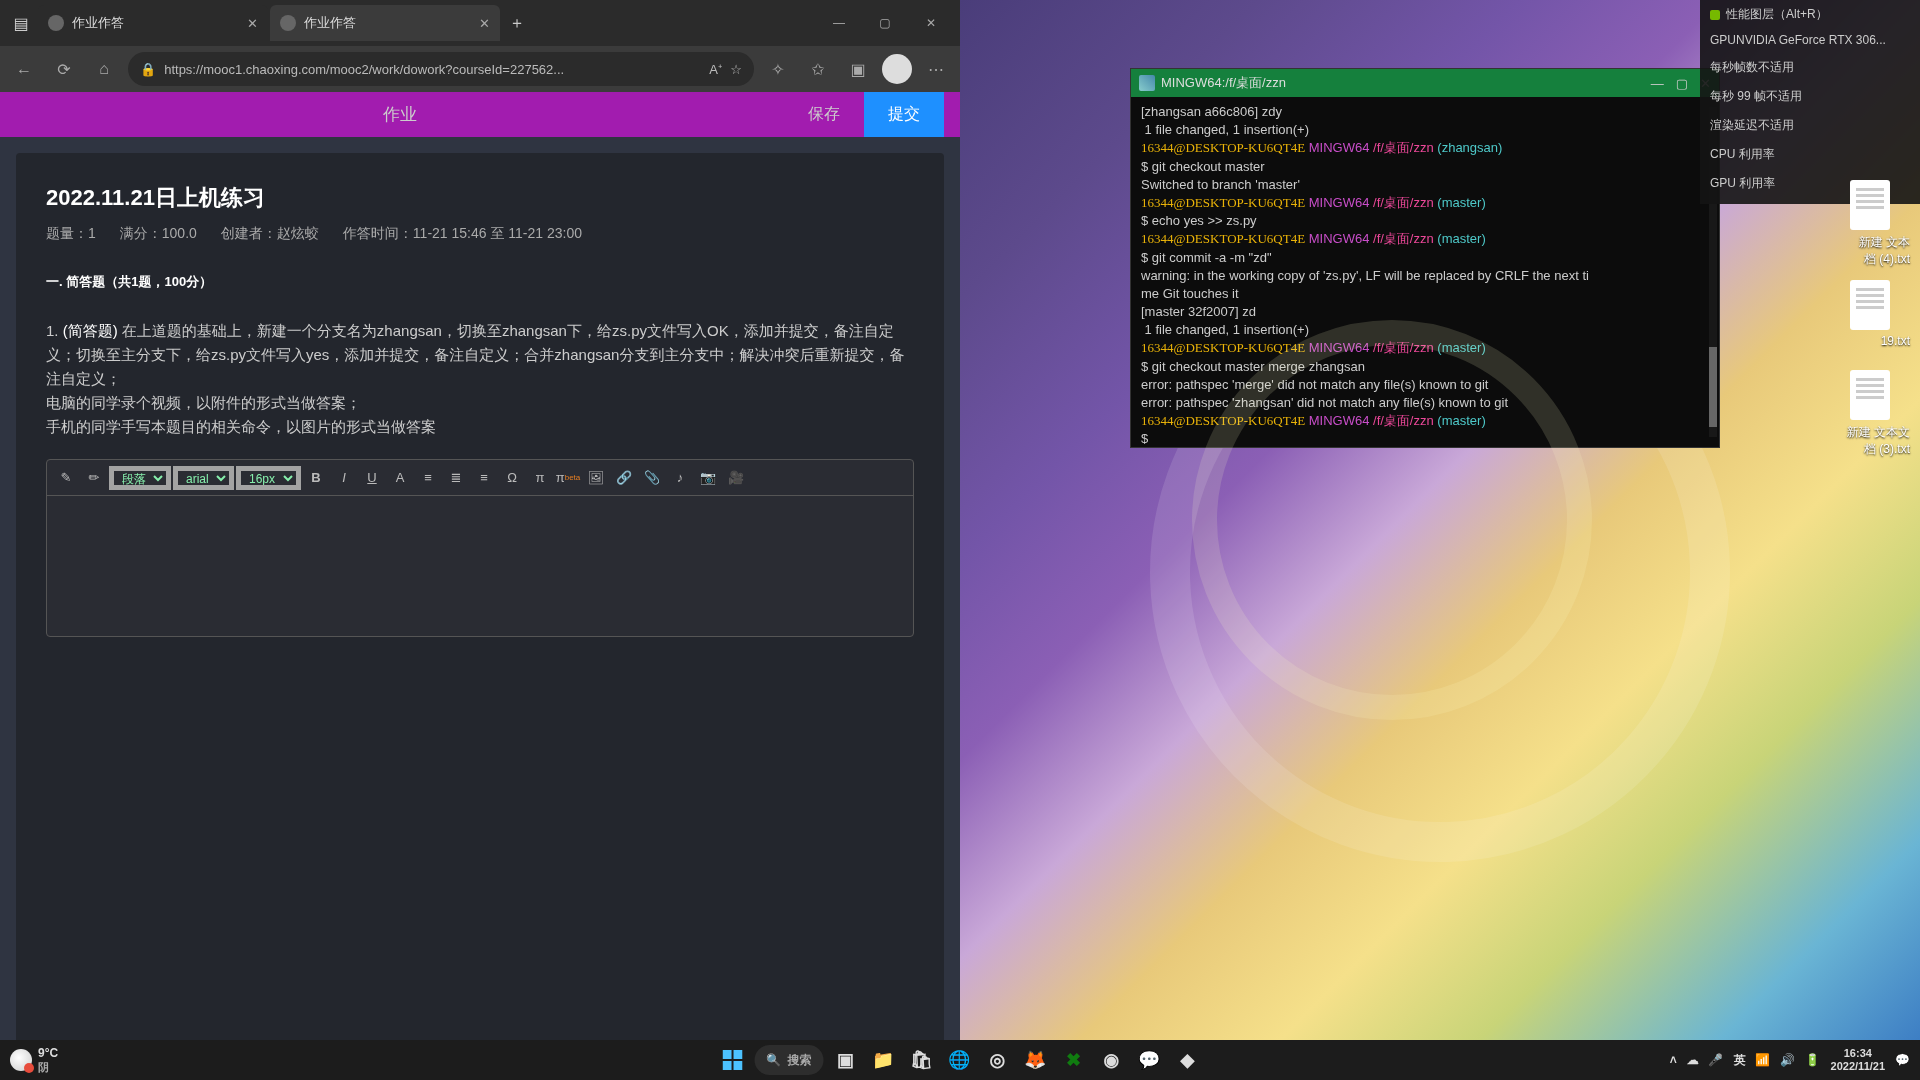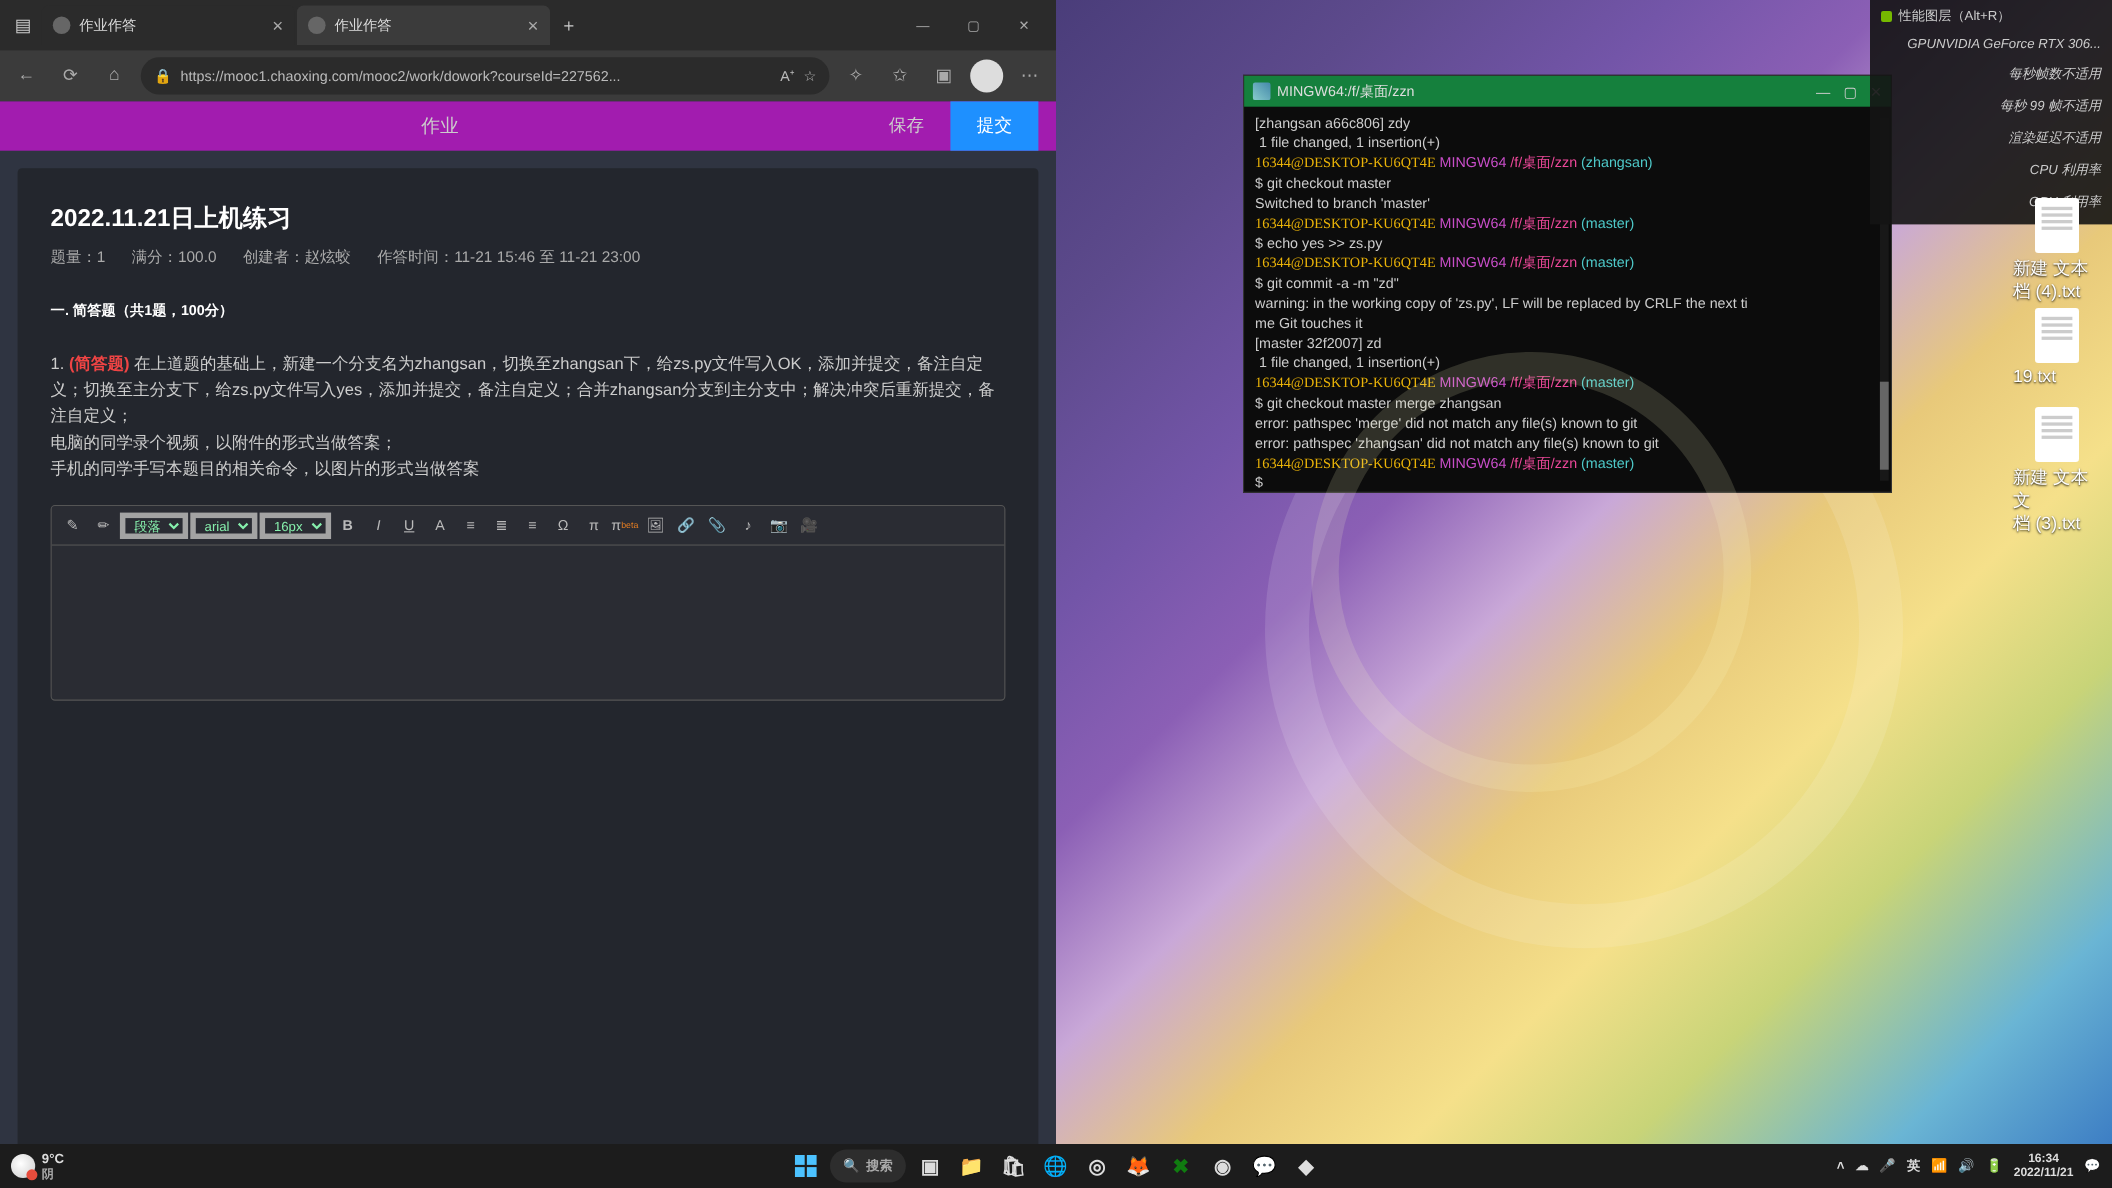--- a/index.html
+++ b/index.html
@@ -25,21 +25,21 @@
 .page { flex: 1; background: #2f3441; overflow: hidden; position: relative; display: flex; flex-direction: column; }
 .topbar { height: 45px; background: #a21caf; display: flex; align-items: center; padding: 0 16px; }
 .topbar-title { flex: 1; text-align: center; color: #ccc; font-size: 17px; }
 .btn-save { width: 80px; height: 45px; display: flex; align-items: center; justify-content: center; color: #ccc; font-size: 16px; cursor: pointer; }
 .btn-submit { width: 80px; height: 45px; display: flex; align-items: center; justify-content: center; background: #1e90ff; color: #fff; font-size: 16px; cursor: pointer; }
 .content { flex: 1; padding: 30px 30px; color: #ccc; background: #23262d; margin: 16px; border-radius: 4px; overflow-y: auto; }
 .pgtitle { font-size: 22px; font-weight: bold; color: #fff; margin-bottom: 12px; }
 .meta { font-size: 14px; color: #aaa; margin-bottom: 30px; display: flex; gap: 24px; flex-wrap: wrap; }
 .section-title { font-size: 13px; color: #fff; font-weight: bold; margin-bottom: 28px; }
 .question-body { font-size: 15px; line-height: 1.6; color: #ccc; margin-bottom: 20px; }
-.qtag { color: #ef4444; font-weight: bold; }
+.qtag { color: #ffffff; }
 .editor-wrap { border: 1px solid #555; border-radius: 4px; background: #2a2c33; }
 .editor-toolbar { height: 36px; border-bottom: 1px solid #555; display: flex; align-items: center; padding: 0 6px; gap: 2px; }
 .tb-btn { min-width: 26px; height: 26px; display: flex; align-items: center; justify-content: center; color: #bbb; font-size: 13px; cursor: pointer; border-radius: 2px; }
 .tb-sel { height: 24px; background: #2a2c33; border: 5px solid #a3a3a3; color: #86efac; font-size: 12px; padding: 0 4px; }
 .editor-area { min-height: 140px; padding: 10px; }
 .hscroll { height: 14px; background: #333; position: absolute; bottom: 0; left: 0; right: 0; display: flex; align-items: center; }
 .hscroll-thumb { height: 10px; background: #666; width: 100px; border-radius: 2px; margin-left: 2px; }
 
 
 .desktop { position: absolute; left: 960px; top: 0; width: 960px; height: 1040px; background: linear-gradient(135deg, #4a3d7a 0%, #5d4a8c 15%, #7355a8 28%, #8b5fb5 38%, #c9a8d8 48%, #e8c97a 58%, #f5e08a 68%, #c8d478 78%, #6ab5d4 90%, #3d7ec4 100%); overflow: hidden; }
@@ -53,26 +53,26 @@
 .term-line { white-space: pre; }
 .c-green { color: #eab308; font-family: Liberation Serif, serif; }
 .c-yellow { color: #ec4899; }
 .c-purple { color: #c94ec9; }
 .c-cyan { color: #4ec9c9; }
 .term-scroll { position: absolute; right: 2px; top: 10px; bottom: 10px; width: 8px; background: rgba(255,255,255,0.05); }
 .term-scroll-thumb { position: absolute; right: 0; width: 8px; height: 80px; background: #666; bottom: 10px; }
 
 
 .gpu-overlay { position: absolute; right: 0; top: 0; width: 220px; background: rgba(20,20,20,0.9); color: #ccc; font-size: 12px; padding: 6px 10px; }
-.gpu-row { display: flex; justify-content: flex-end; padding: 6px 0; font-style: italic; }
+.gpu-row { display: flex; justify-content: flex-start; padding: 6px 0; }
 .gpu-header { display: flex; align-items: center; gap: 6px; font-size: 12px; color: #ccc; padding-bottom: 4px; }
 .gpu-dot { width: 10px; height: 10px; background: #76b900; border-radius: 2px; }
 
 
-.dicon { position: absolute; width: 80px; text-align: left; color: #fff; font-size: 16px; text-shadow: 0 1px 2px #000; }
+.dicon { position: absolute; width: 80px; text-align: right; color: #fff; font-size: 12px; text-shadow: 0 1px 2px #000; }
 .dicon-img { width: 40px; height: 50px; background: #fff; margin: 0 auto 4px; border-radius: 3px; position: relative; }
 .dicon-img::before { content:""; position:absolute; top:8px; left:6px; right:6px; height:3px; background:#ccc; box-shadow: 0 6px 0 #ccc, 0 12px 0 #ccc, 0 18px 0 #ccc; }
 
 
 .taskbar { position: absolute; left: 0; bottom: 0; width: 1920px; height: 40px; background: #1c1c1c; display: flex; align-items: center; padding: 0 10px; color: #ddd; font-size: 12px; font-weight: bold; }
 .weather { display: flex; align-items: center; gap: 6px; }
 .weather-icon { width: 22px; height: 22px; border-radius: 50%; background: radial-gradient(circle at 40% 40%, #fff, #ccc); position: relative; }
 .weather-icon::after { content:""; position:absolute; right:-2px; bottom:-2px; width:10px; height:10px; background:#e74c3c; border-radius:50%; }
 .tb-center { position: absolute; left: 50%; transform: translateX(-50%); display: flex; align-items: center; gap: 6px; }
 .tb-icon { width: 32px; height: 32px; display: flex; align-items: center; justify-content: center; border-radius: 4px; font-size: 18px; }

